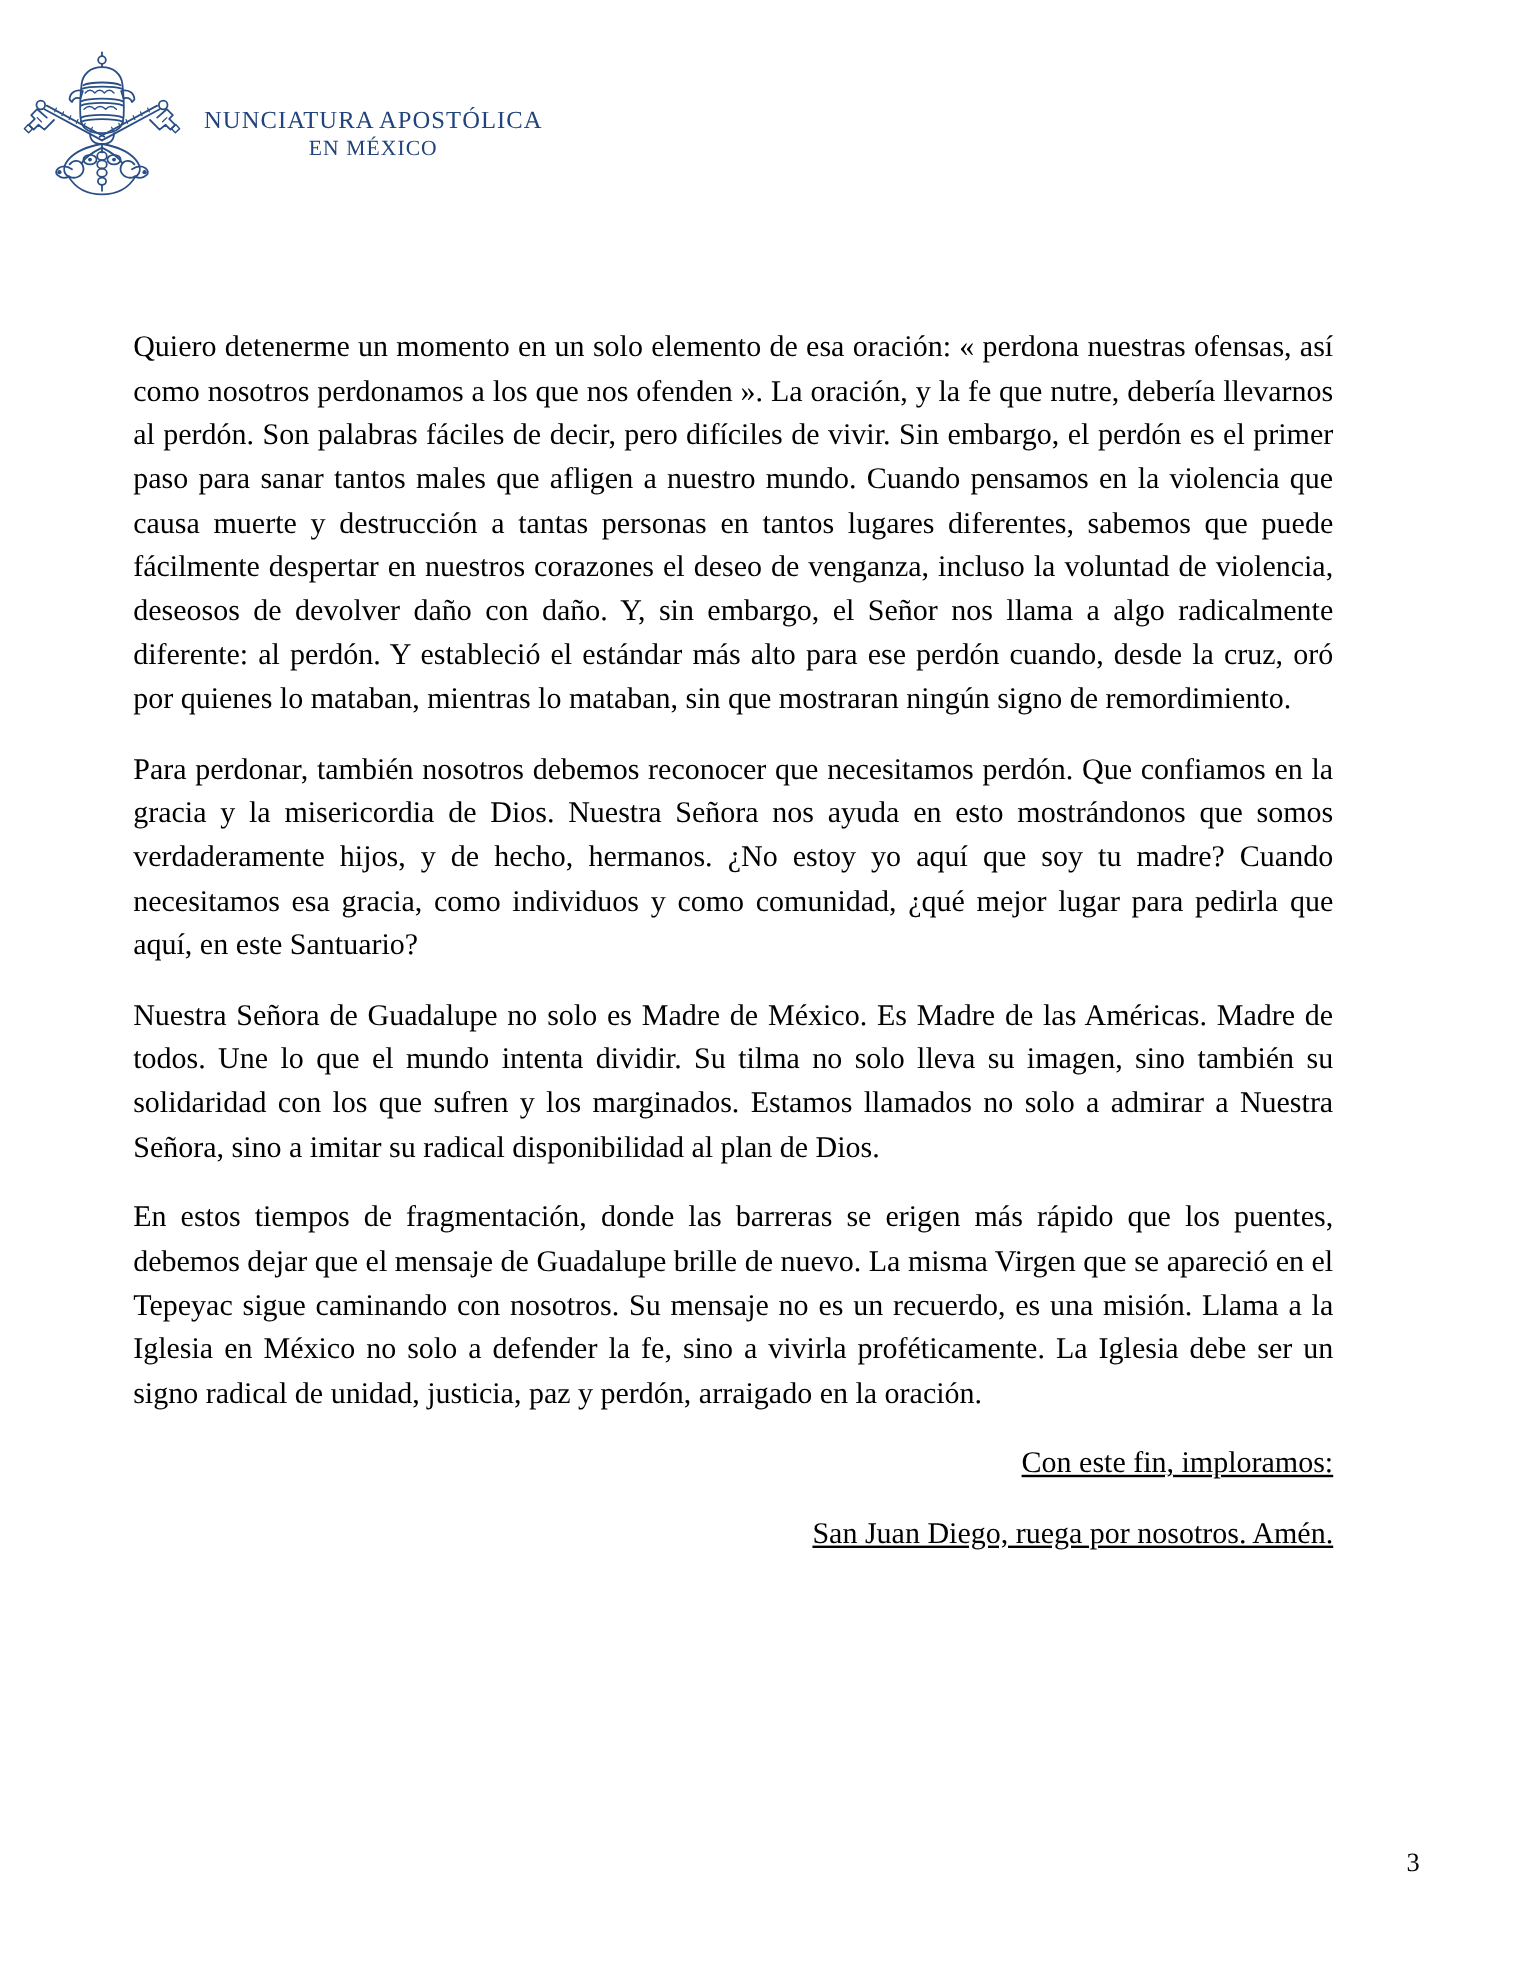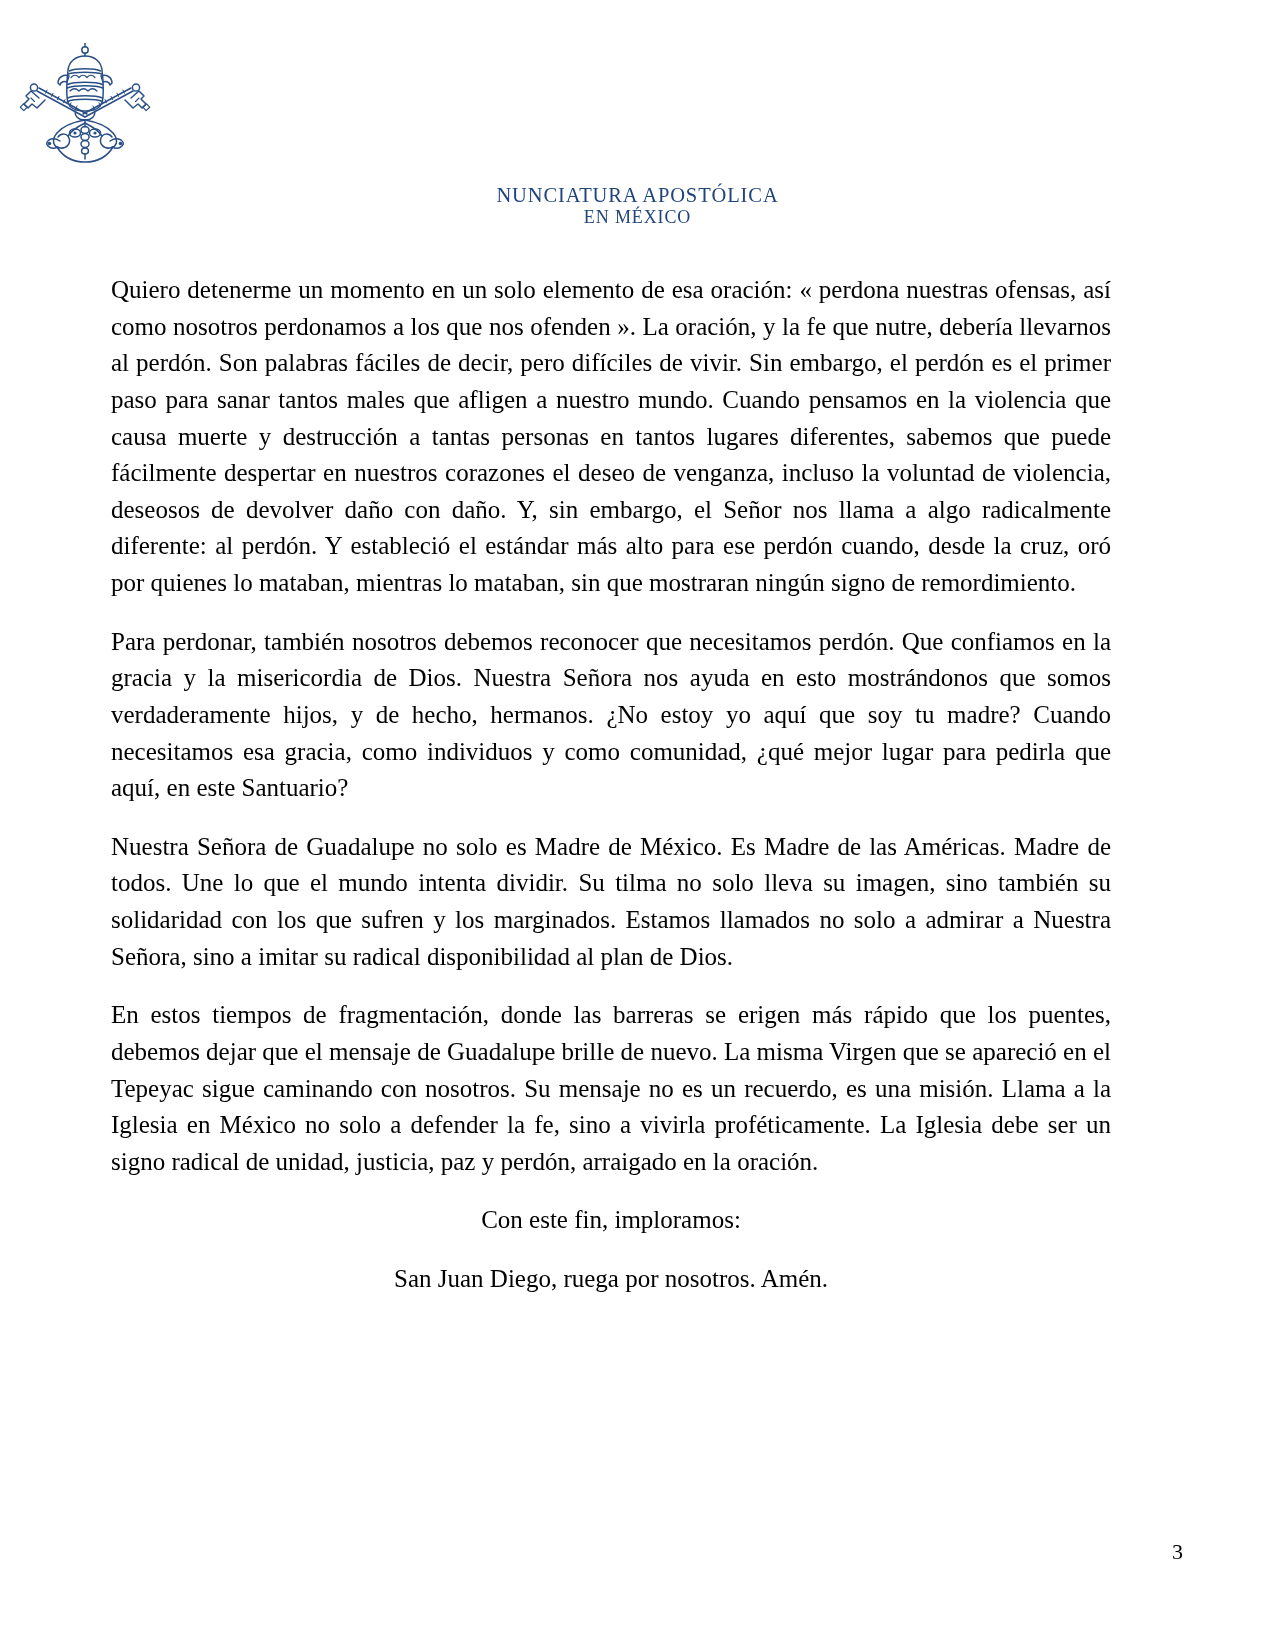--- a/index.html
+++ b/index.html
@@ -23,21 +23,22 @@
     background: #ffffff;
   }
 
   
   .letterhead {
     position: absolute;
     top: 40px;
     left: 0;
     width: 1275px;
     display: flex;
-    flex-direction: column;
+    flex-direction: row;
+    align-items: center;
   }
   .crest-wrap {
     width: 170px;
     height: 135px;
     display: flex;
     align-items: flex-end;
     justify-content: center;
   }
   .crest-svg { display: block; }
 
@@ -69,21 +70,21 @@
   }
   .para {
     margin: 0 0 22px 0;
     font-size: 25px;
     line-height: 1.465;
     text-align: justify;
     text-justify: inter-word;
     hyphens: none;
   }
   .para:last-child { margin-bottom: 0; }
-  .para.short { text-align: center; }
+  .para.short { text-align: right; text-decoration: underline; }
 
   
   .page-number {
     position: absolute;
     right: 92px;
     bottom: 85px;
     font-size: 22px;
     font-family: "Liberation Serif", "DejaVu Serif", serif;
     color: #000000;
   }

